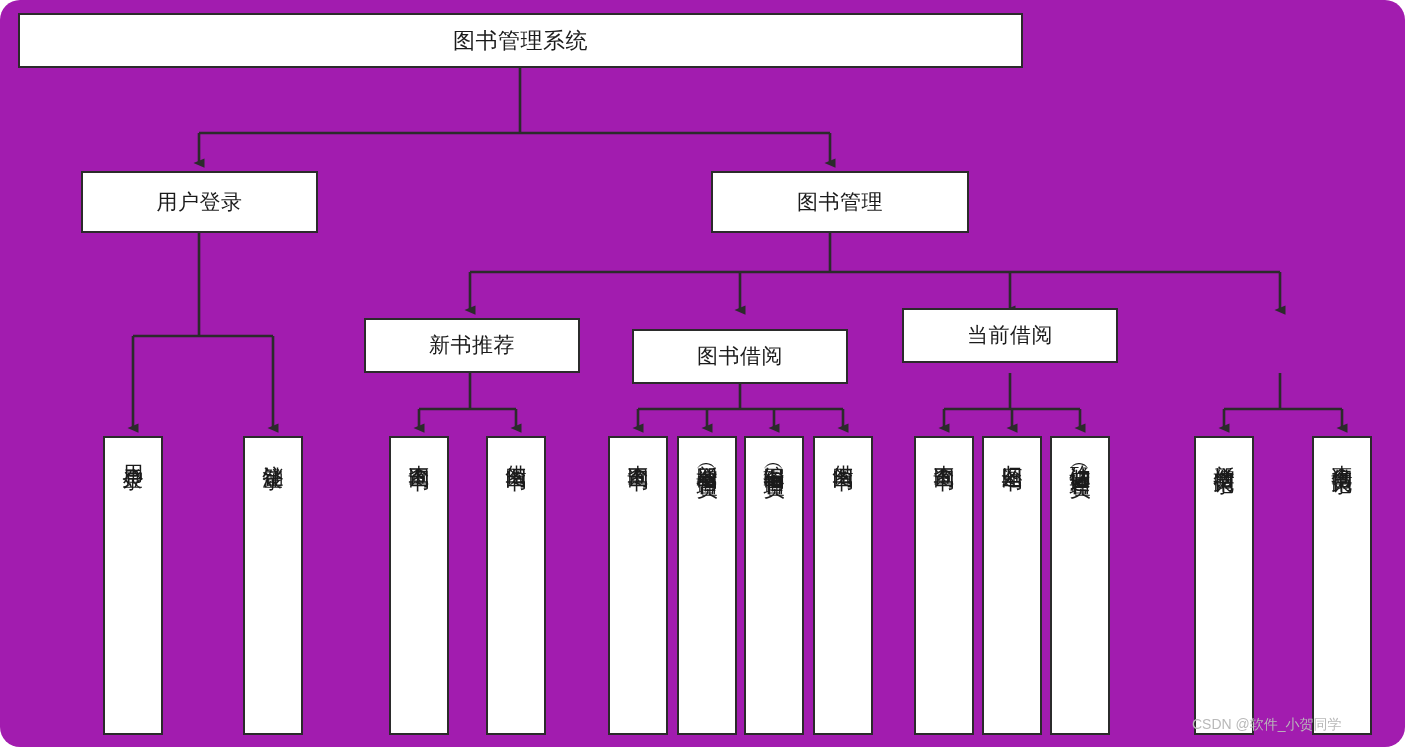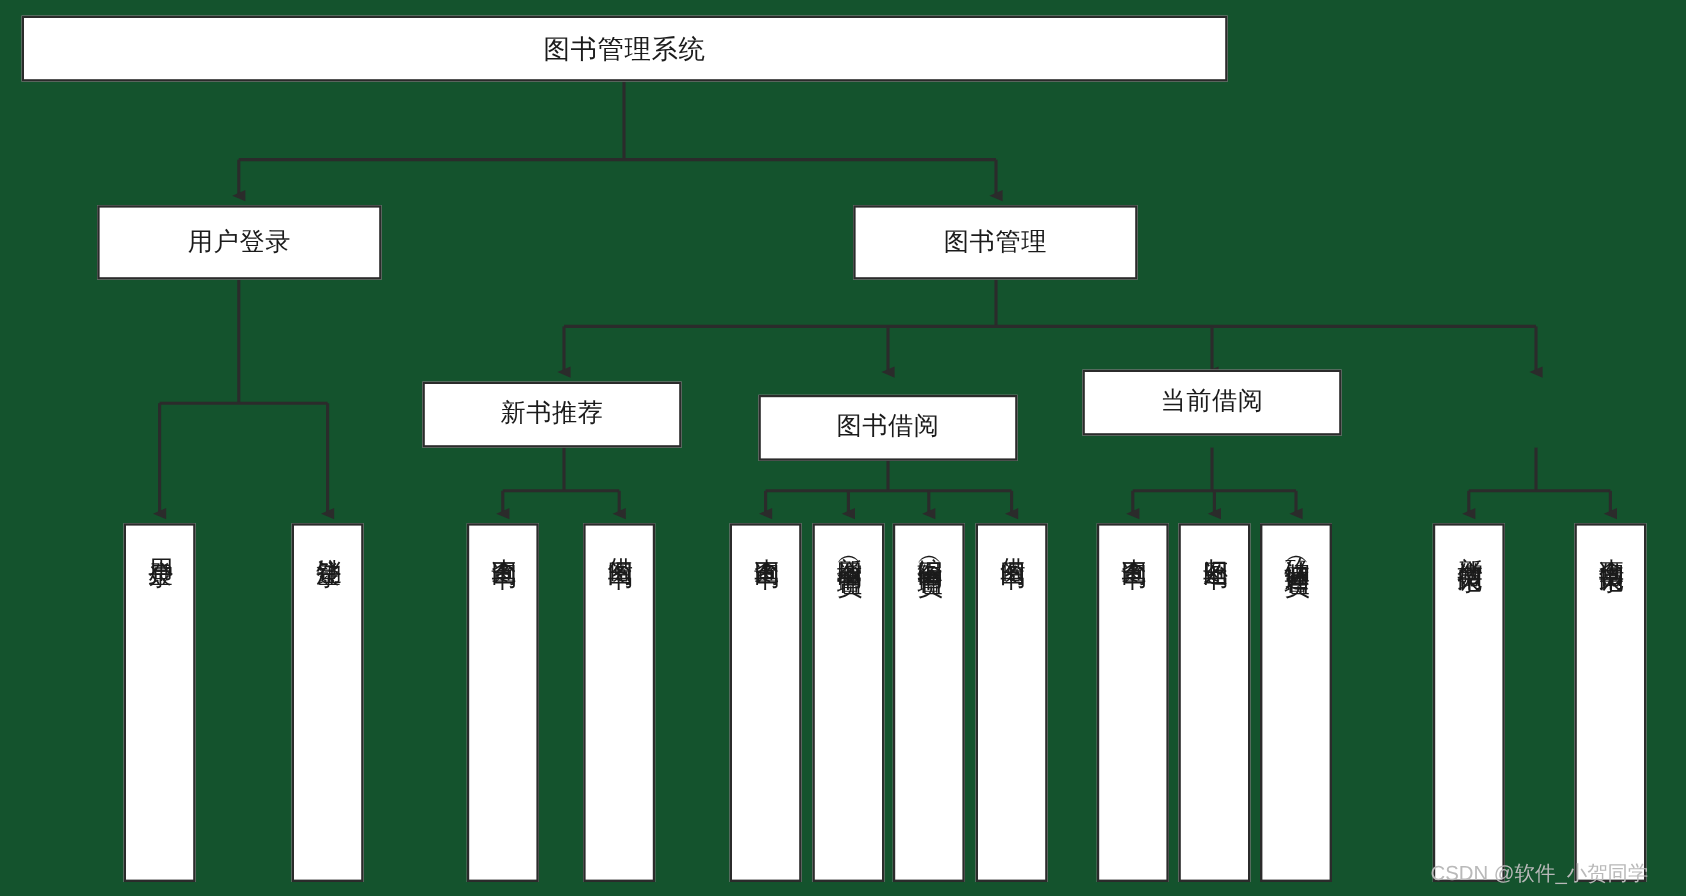--- a/index.html
+++ b/index.html
@@ -9,22 +9,23 @@
     background: #ffffff;
   }
   body {
     font-family: "Liberation Sans", "DejaVu Sans", sans-serif;
     color: #1b1b1b;
   }
   #canvas {
     position: relative;
     width: 1405px;
     height: 747px;
-    background: #14532d;
+    background: #a21caf;
     overflow: hidden;
+    border-radius: 20px;
   }
   svg.edges {
     position: absolute;
     left: 0;
     top: 0;
     width: 1405px;
     height: 747px;
     pointer-events: none;
   }
   .node {
@@ -58,21 +59,21 @@
     writing-mode: vertical-rl;
     text-orientation: upright;
     font-size: 21px;
     line-height: 1.05;
     letter-spacing: 2px;
     white-space: nowrap;
   }
   .watermark {
     position: absolute;
     color: #b9b9b9;
-    font-size: 17px;
+    font-size: 14px;
     white-space: nowrap;
     user-select: none;
   }
 </style>
 </head>
 <body>
 
 <div id="canvas">
 
   <svg class="edges" viewBox="0 0 1405 747">
@@ -125,25 +126,25 @@
     </g>
   </svg>
 
   <div class="node horiz root" style="left:18px; top:13px; width:1005px; height:55px;">
     <span class="label">图书管理系统</span>
   </div>
 
   <div class="node horiz" style="left:81px; top:171px; width:237px; height:62px;">
     <span class="label">用户登录</span>
   </div>
-  <div class="node horiz" style="left:711px; top:171px; width:237px; height:62px;">
+  <div class="node horiz" style="left:711px; top:171px; width:258px; height:62px;">
     <span class="label">图书管理</span>
   </div>
 
-  <div class="node horiz" style="left:352px; top:318px; width:216px; height:55px;">
+  <div class="node horiz" style="left:364px; top:318px; width:216px; height:55px;">
     <span class="label">新书推荐</span>
   </div>
   <div class="node horiz" style="left:632px; top:329px; width:216px; height:55px;">
     <span class="label">图书借阅</span>
   </div>
   <div class="node horiz" style="left:902px; top:308px; width:216px; height:55px;justify-content:center;">
     <span class="label">当前借阅</span>
   </div>
 
   <div class="node vert" style="left:103px; top:436px; width:60px; height:299px;">

